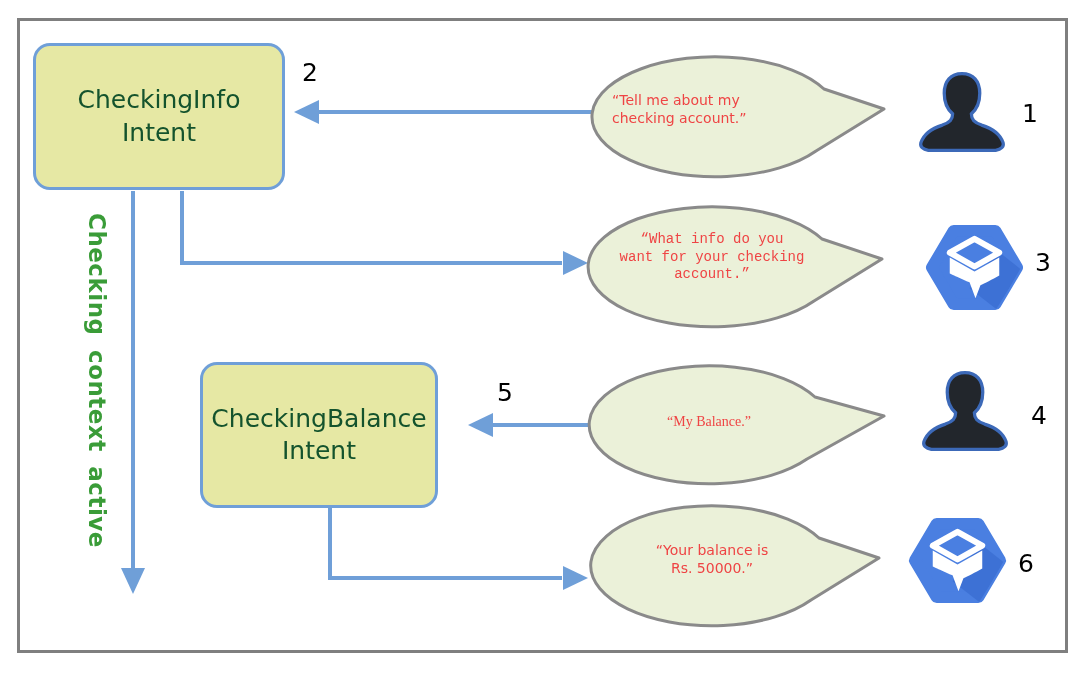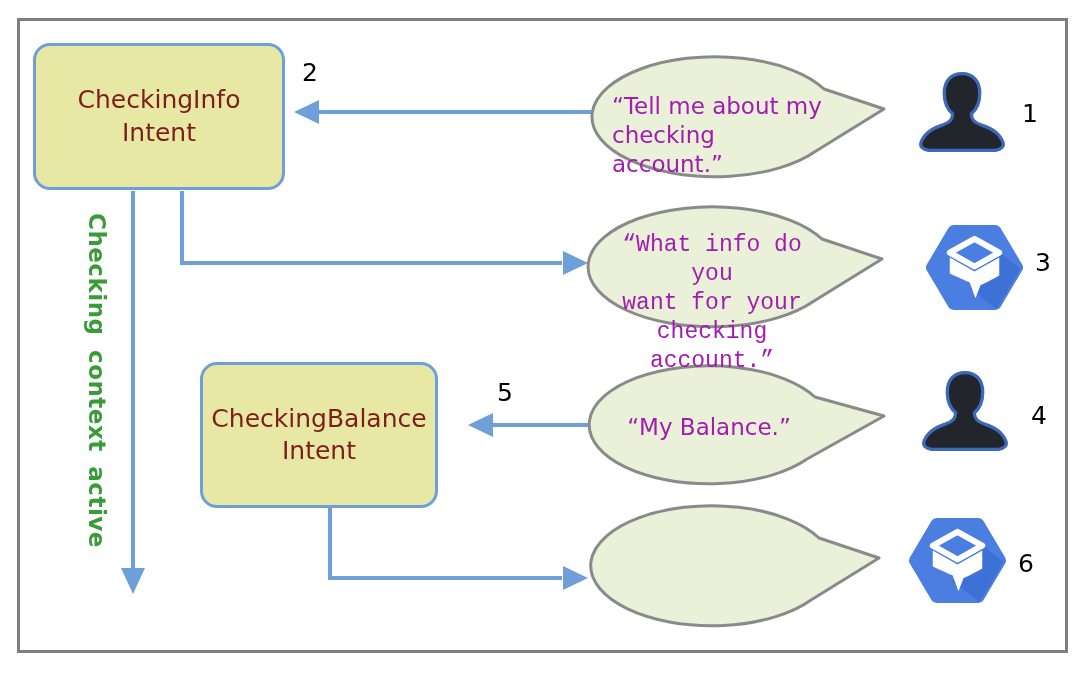--- a/index.html
+++ b/index.html
@@ -8,31 +8,31 @@
     font-family:"DejaVu Sans","Liberation Sans",sans-serif;overflow:hidden;
   }
   .frame{
     position:absolute;left:17px;top:18px;width:1051px;height:635px;
     border:3px solid #7f7f7f;box-sizing:border-box;background:#ffffff;
   }
   .layer{position:absolute;left:0;top:0;width:1086px;height:688px;}
   .intent-box{
     position:absolute;background:#e6e8a4;border:3px solid #6f9fd8;border-radius:17px;
     box-sizing:border-box;display:flex;align-items:center;justify-content:center;
-    text-align:center;font-size:25px;line-height:1.3;color:#7f1d1d;white-space:pre-line;
+    text-align:center;font-size:25px;line-height:1.3;color:#14532d;white-space:pre-line;
   }
   .box1{left:33px;top:43px;width:252px;height:147px;}
   .box2{left:200px;top:362px;width:238px;height:146px;}
   .bubble-text{
-    position:absolute;font-size:23px;line-height:1.26;color:#a21caf;
+    position:absolute;font-size:14px;line-height:1.26;color:#ef4444;
     white-space:pre-line;text-align:center;
   }
   .bt1{left:612px;top:92px;width:210px;text-align:left;}
   .bt2{left:602px;top:231px;width:220px;font-family:Liberation Mono, monospace;}
-  .bt3{left:599px;top:413px;width:220px;}
+  .bt3{left:599px;top:413px;width:220px;font-family:Liberation Serif, serif;}
   .bt4{left:602px;top:542px;width:220px;}
   .step-num{position:absolute;font-size:25px;color:#000;line-height:1;}
   .n1{left:1022px;top:101px;} .n2{left:302px;top:60px;} .n3{left:1035px;top:250px;}
   .n4{left:1031px;top:403px;} .n5{left:497px;top:380px;} .n6{left:1018px;top:551px;}
   .context-label{
     position:absolute;left:110px;top:213px;transform:rotate(90deg);transform-origin:0 0;
     font-size:23px;font-weight:bold;color:#3a9c38;white-space:nowrap;word-spacing:6px;
     letter-spacing:0.5px;
   }
   .icon{position:absolute;}
@@ -75,20 +75,22 @@
 Intent</div>
   <div class="intent-box box2">CheckingBalance
 Intent</div>
 
   <div class="bubble-text bt1">“Tell me about my
 checking account.”</div>
   <div class="bubble-text bt2">“What info do you
 want for your checking
 account.”</div>
   <div class="bubble-text bt3">“My Balance.”</div>
+  <div class="bubble-text bt4">“Your balance is
+Rs. 50000.”</div>
 
   <div class="step-num n1">1</div>
   <div class="step-num n2">2</div>
   <div class="step-num n3">3</div>
   <div class="step-num n4">4</div>
   <div class="step-num n5">5</div>
   <div class="step-num n6">6</div>
 
   <div class="context-label">Checking context active</div>
 

